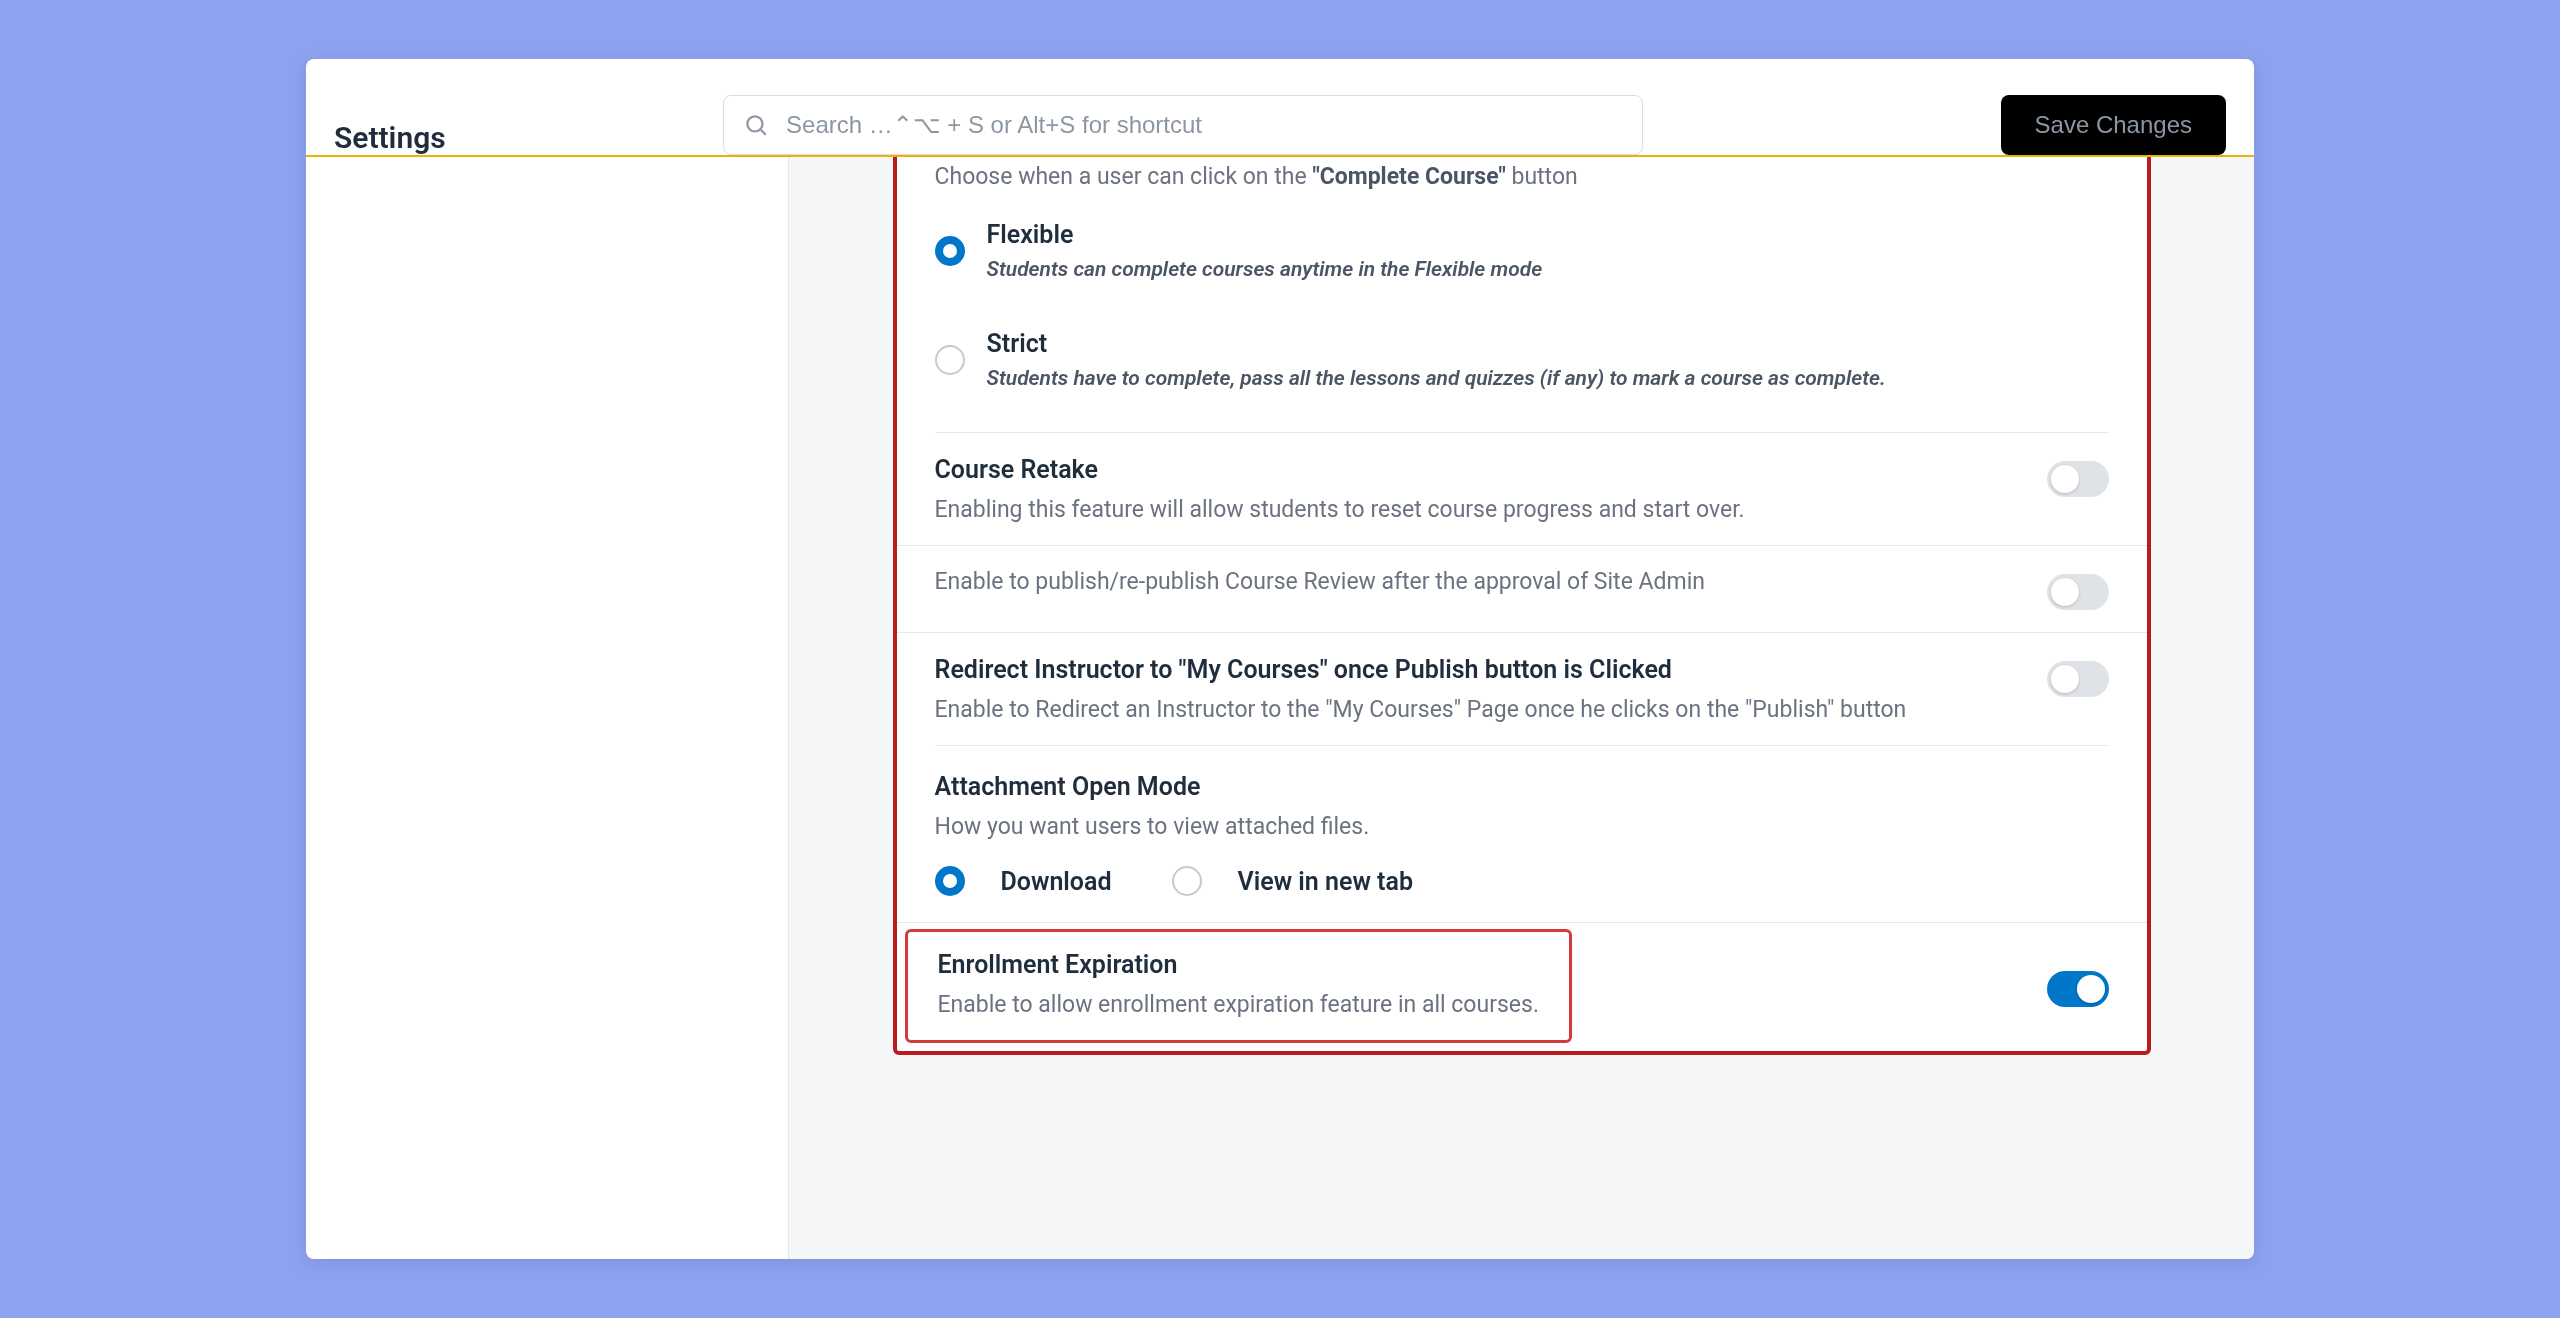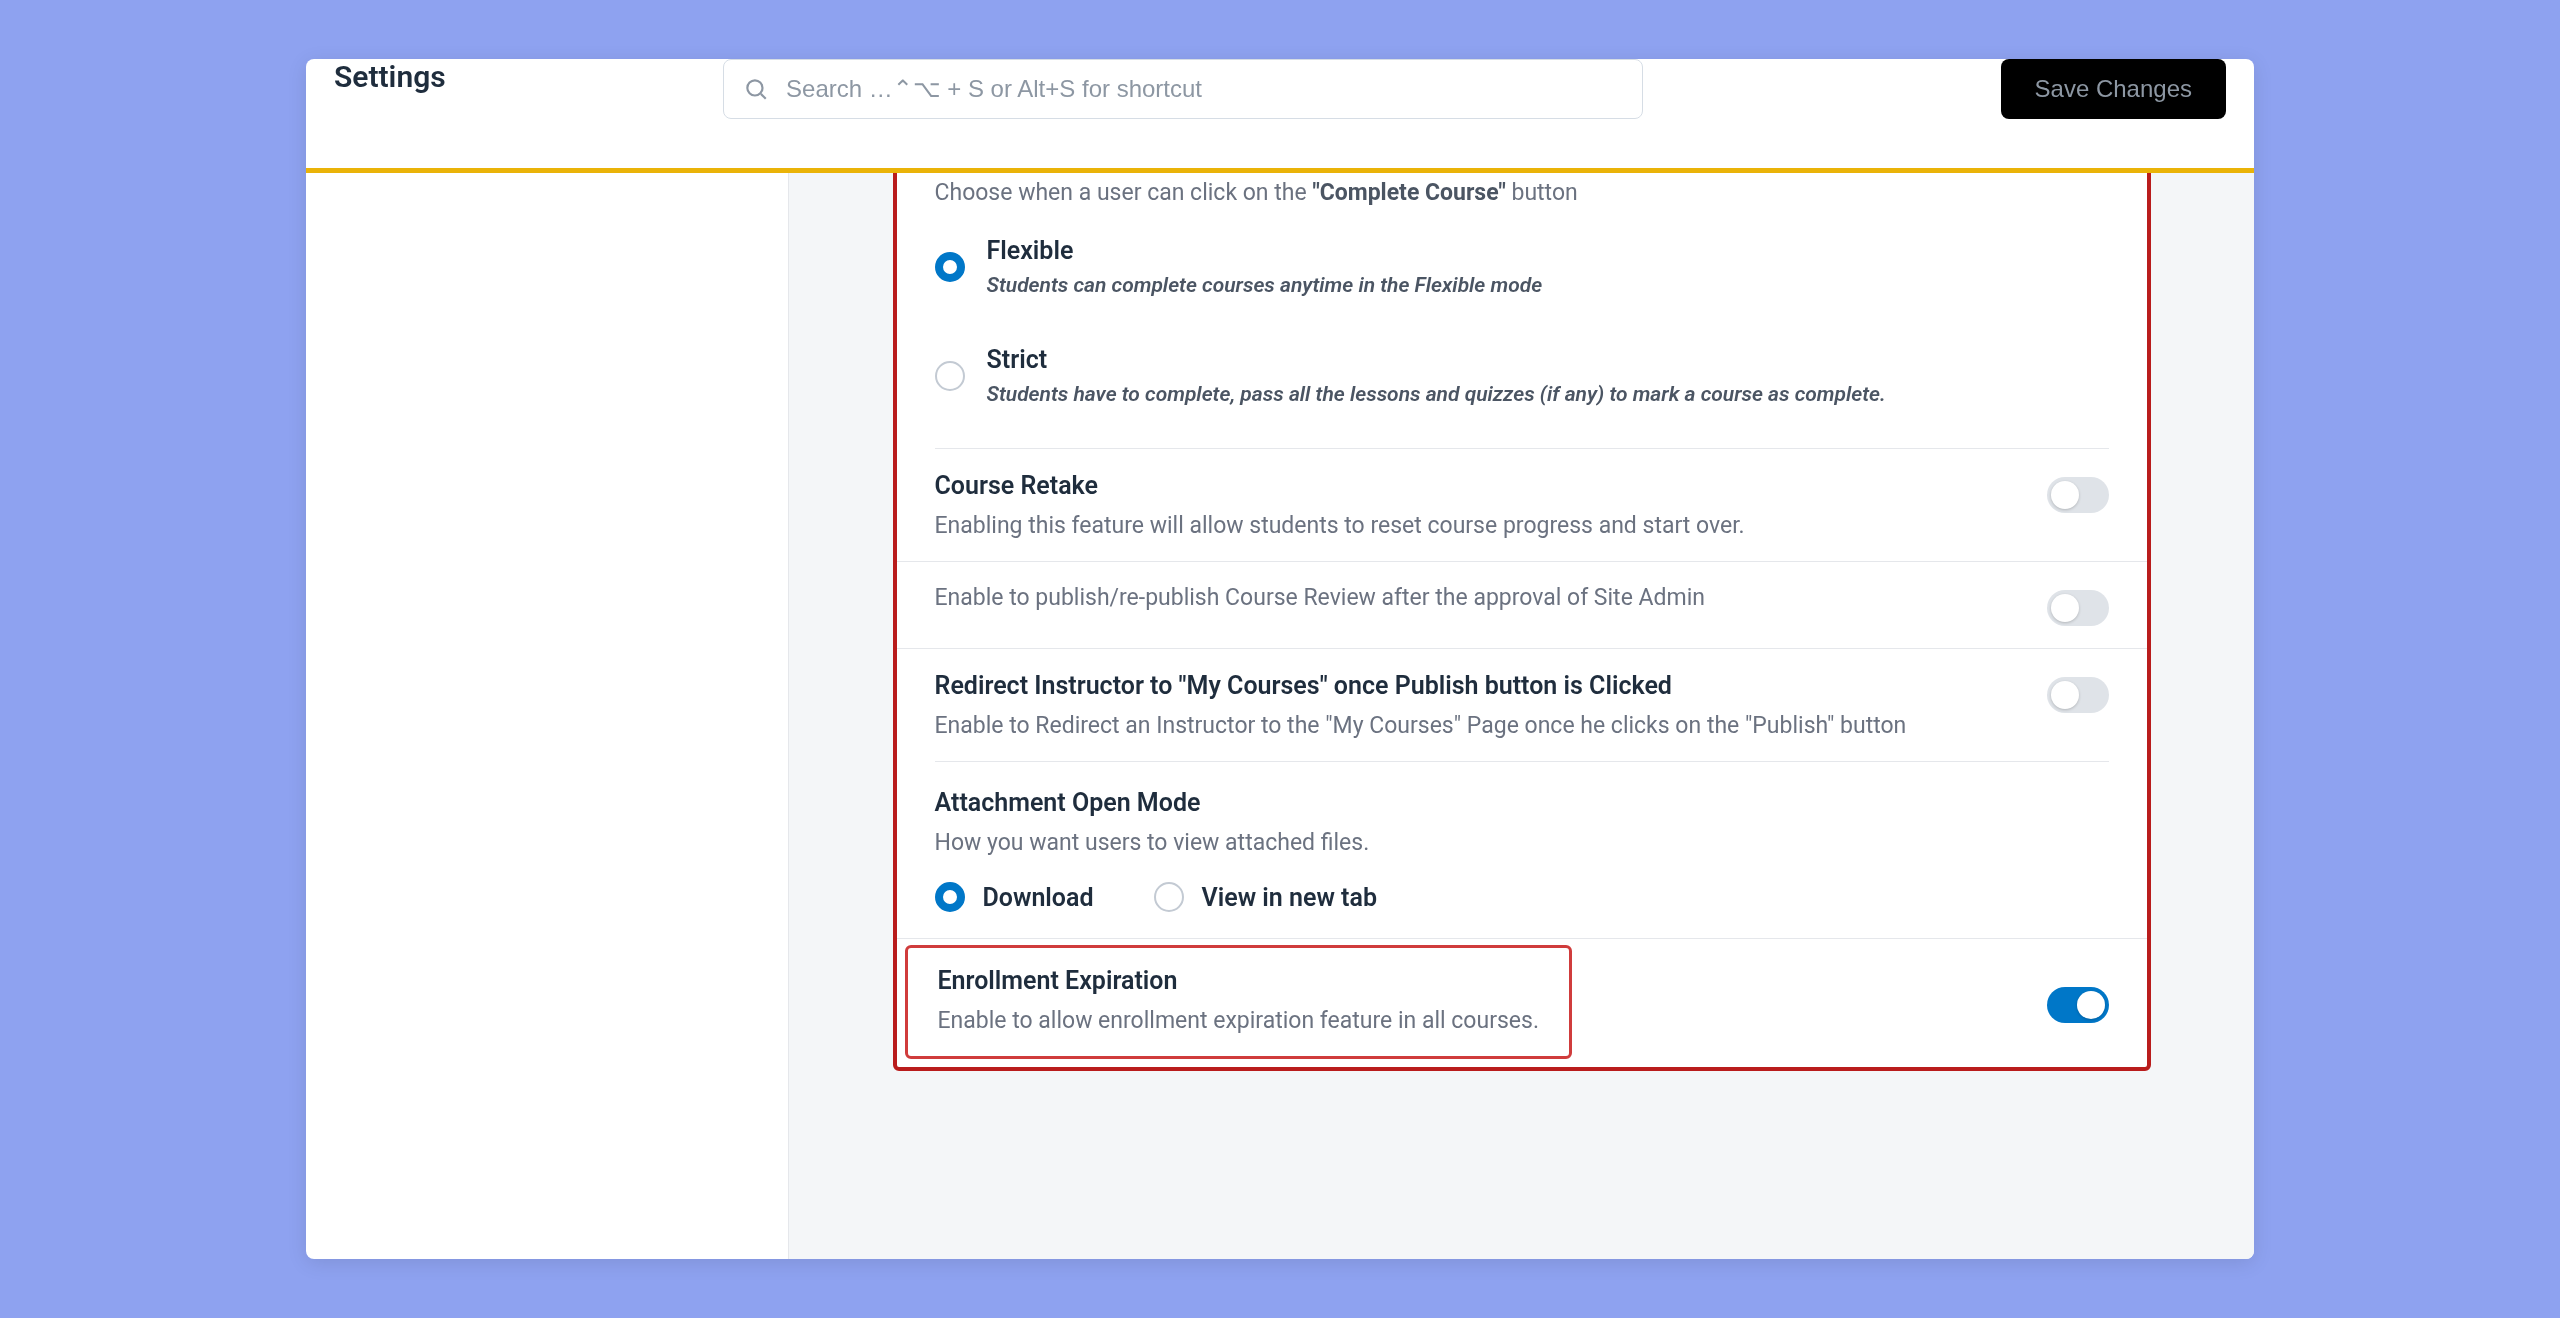--- a/index.html
+++ b/index.html
@@ -20,24 +20,24 @@
       width: 1948px;
       height: 1200px;
       background: #ffffff;
       border-radius: 8px;
       box-shadow: 0 4px 20px rgba(0,0,0,0.1);
       display: flex;
       flex-direction: column;
       overflow: hidden;
     }
     .header {
-      height: 114px;
-      border-bottom: 5px solid #eab308;
-      display: flex;
-      align-items: flex-start;
+      height: 98px;
+      border-bottom: 2px solid #eab308;
+      display: flex;
+      align-items: flex-end;
       padding: 0 28px 0 28px;
       flex-shrink: 0;
     }
     .title {
       font-size: 30px;
       font-weight: 600;
       color: #1f2d3d;
     }
     .search-wrap {
       margin-left: auto;
@@ -212,21 +212,21 @@
     }
     .radio-inline-group {
       display: flex;
       gap: 60px;
       padding: 8px 38px 26px 38px;
       border-bottom: 1px solid #e5e7eb;
     }
     .radio-inline {
       display: flex;
       align-items: center;
-      gap: 18px;
+      gap: 36px;
     }
     .radio-inline .radio-circle {
       margin: 0;
     }
     .radio-inline-label {
       font-size: 25px;
       font-weight: 600;
       color: #1f2d3d;
     }
     .attach-section {

